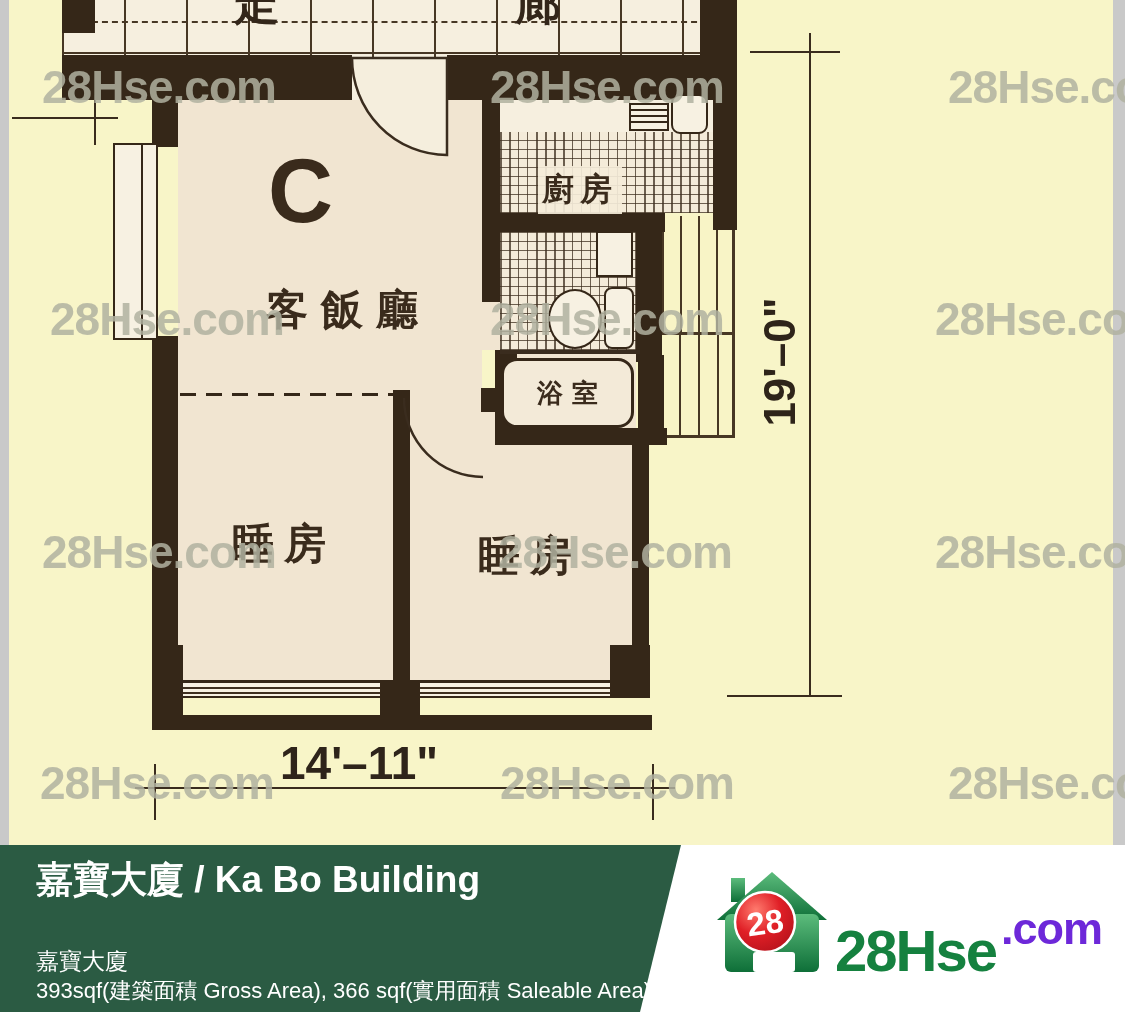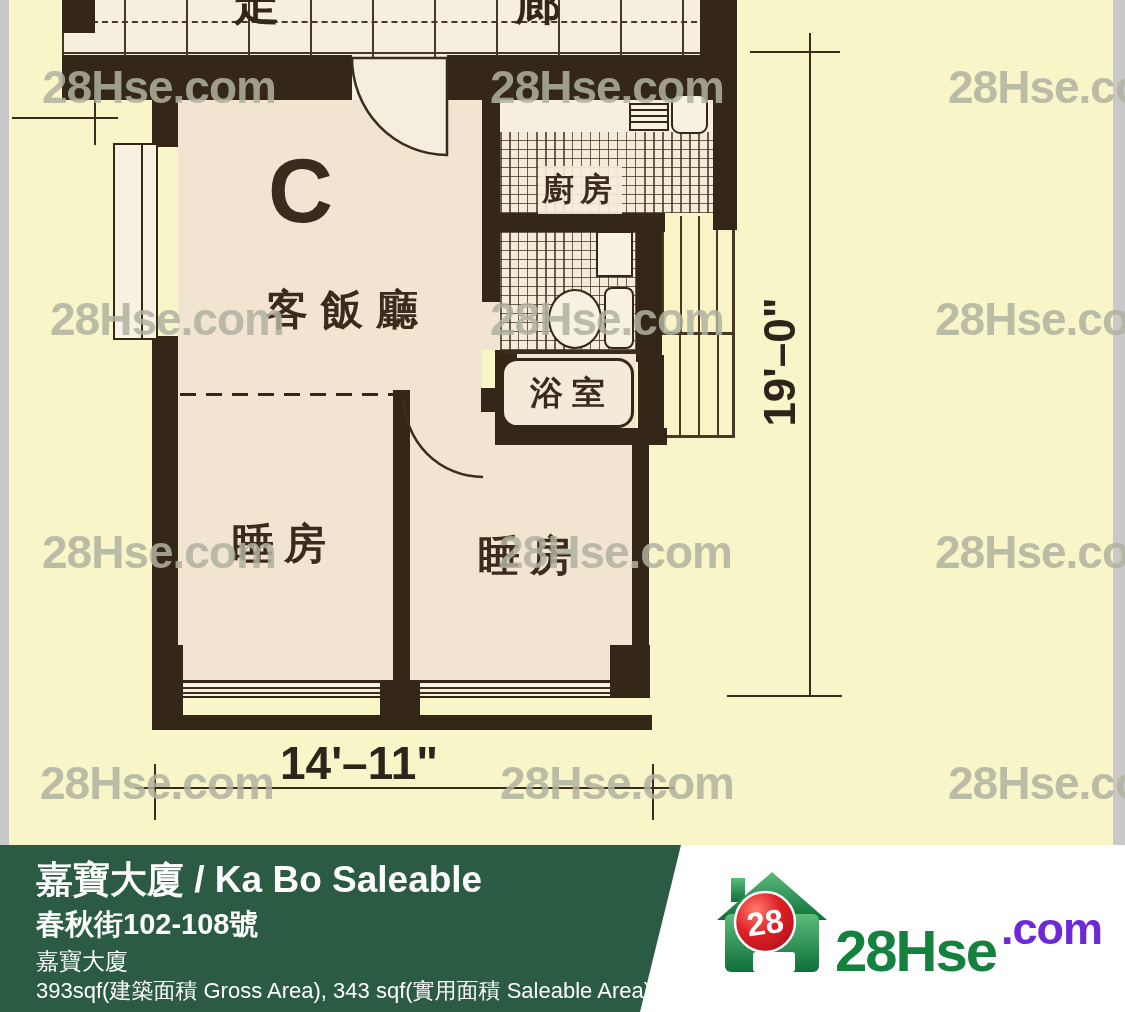--- a/index.html
+++ b/index.html
@@ -96,21 +96,21 @@
   <div class="window-h" style="left:420px;top:680px;width:190px;height:18px;"></div>
 
   <div class="fixture" style="left:629px;top:103px;width:40px;height:28px;
        background-image:linear-gradient(to bottom,transparent 4px,#352718 4px,#352718 6px,transparent 6px,transparent 10px,#352718 10px,#352718 12px,transparent 12px,transparent 16px,#352718 16px,#352718 18px,transparent 18px);"></div>
   <div class="fixture" style="left:671px;top:94px;width:37px;height:40px;border-radius:9px;"></div>
   <div class="fixture" style="left:596px;top:231px;width:37px;height:46px;"></div>
   <div class="fixture" style="left:604px;top:287px;width:30px;height:62px;border-radius:8px;"></div>
   <div class="fixture" style="left:548px;top:289px;width:54px;height:60px;border-radius:50%;"></div>
 
   <div style="position:absolute;left:501px;top:358px;width:133px;height:70px;border:3.5px solid #352718;border-radius:16px;background:#f3ead8;box-sizing:border-box;display:flex;align-items:center;justify-content:center;">
-    <span class="room-label" style="position:static;font-size:33px;letter-spacing:9px;text-indent:9px;">浴室</span>
+    <span class="room-label" style="position:static;font-size:26px;letter-spacing:9px;text-indent:9px;">浴室</span>
   </div>
 
   <svg class="abs" style="left:0;top:0;" width="1125" height="845" viewBox="0 0 1125 845">
     <path d="M352,58 A95,97 0 0 0 447,155 L447,58 Z" fill="#f5eedd" stroke="#3a2c1e" stroke-width="2.5"></path>
     <path d="M404,398 A79,79 0 0 0 483,477" fill="none" stroke="#3a2c1e" stroke-width="2.5"></path>
   </svg>
 
   <div class="dash-line" style="left:180px;top:393px;width:213px;"></div>
 
   <div class="room-label" style="left:268px;top:140px;font-size:90px;">C</div>
@@ -140,24 +140,23 @@
   <span class="wm" style="left:935px;top:292px;">28Hse.com</span>
   <span class="wm" style="left:42px;top:525px;">28Hse.com</span>
   <span class="wm" style="left:498px;top:525px;">28Hse.com</span>
   <span class="wm" style="left:935px;top:525px;">28Hse.com</span>
   <span class="wm" style="left:40px;top:756px;">28Hse.com</span>
   <span class="wm" style="left:500px;top:756px;">28Hse.com</span>
   <span class="wm" style="left:948px;top:756px;">28Hse.com</span>
 
   <div class="footer">
     <div class="footer-green"></div>
-    <div class="ft" style="left:36px;top:10px;font-size:37px;font-weight:bold;">嘉寶大廈 / Ka Bo Saleable</div>
-    <div class="ft" style="left:36px;top:60px;font-size:29px;font-weight:bold;">春秋街102-108號</div>
+    <div class="ft" style="left:36px;top:10px;font-size:37px;font-weight:bold;">嘉寶大廈 / Ka Bo Building</div>
     <div class="ft" style="left:36px;top:101px;font-size:23px;">嘉寶大廈</div>
-    <div class="ft" style="left:36px;top:131px;font-size:22px;">393sqf(建築面積 Gross Area), 343 sqf(實用面積 Saleable Area)</div>
+    <div class="ft" style="left:36px;top:131px;font-size:22px;">393sqf(建築面積 Gross Area), 366 sqf(實用面積 Saleable Area)</div>
 
     <div style="position:absolute;left:713px;top:25px;width:400px;height:120px;">
       <svg width="118" height="108" viewBox="0 0 118 108" style="position:absolute;left:0;top:0;">
         <defs>
           <linearGradient id="hg" x1="0" y1="0" x2="0" y2="1">
             <stop offset="0" stop-color="#5cbc7c"></stop>
               <stop offset="1" stop-color="#0e6f38"></stop>
           </linearGradient>
           <radialGradient id="rg" cx="0.35" cy="0.3" r="0.9">
             <stop offset="0" stop-color="#ff7b6e"></stop>

